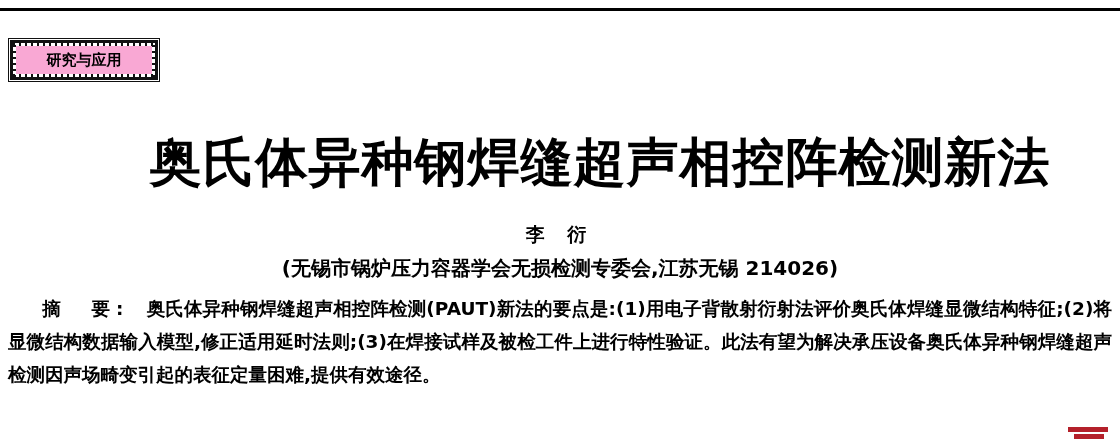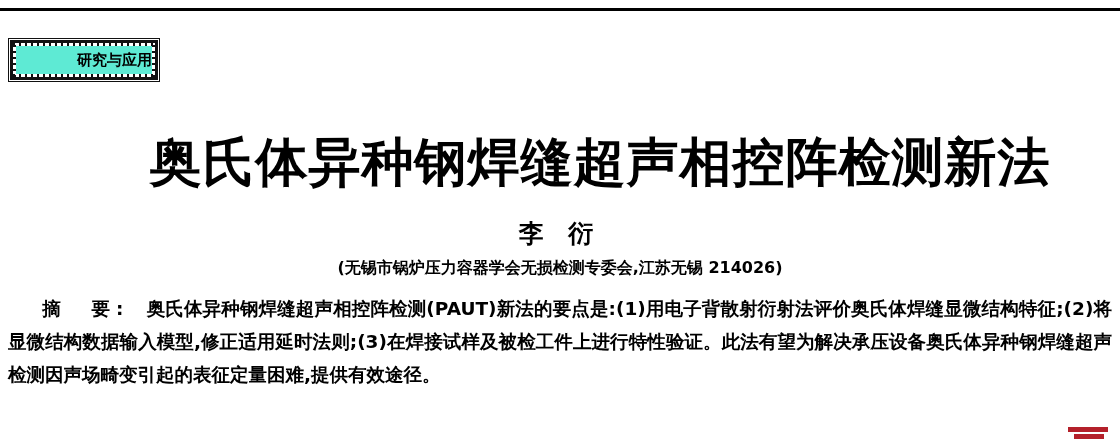--- a/index.html
+++ b/index.html
@@ -53,24 +53,24 @@
     
     background:
       repeating-linear-gradient(90deg, #111 0 2px, transparent 2px 6px) top left/100% 3px no-repeat,
       repeating-linear-gradient(90deg, #111 0 2px, transparent 2px 6px) bottom left/100% 3px no-repeat,
       repeating-linear-gradient(0deg, #111 0 2px, transparent 2px 6px) top left/3px 100% no-repeat,
       repeating-linear-gradient(0deg, #111 0 2px, transparent 2px 6px) top right/3px 100% no-repeat;
   }
   .badge-inner {
     position: absolute;
     inset: 8px;
-    background: #5eead4;
+    background: #f9a8d4;
     display: flex;
     align-items: center;
-    justify-content: flex-end;
+    justify-content: center;
   }
   .badge-text {
     font-family: "DejaVu Sans", sans-serif;
     font-weight: bold;
     font-size: 15px;
     letter-spacing: 0px;
     white-space: nowrap;
     line-height: 1;
   }
   
@@ -90,33 +90,33 @@
   }
   
   .author {
     position: absolute;
     left: 0;
     top: 222px;
     width: 1120px;
     text-align: center;
     font-family: "DejaVu Sans", sans-serif;
     font-weight: bold;
-    font-size: 25px;
+    font-size: 19px;
     line-height: 24px;
     letter-spacing: 8px;
   }
   .affiliation {
     position: absolute;
     left: 0;
     top: 256px;
     width: 1120px;
     text-align: center;
     font-family: "DejaVu Sans", sans-serif;
     font-weight: bold;
-    font-size: 16px;
+    font-size: 20px;
     line-height: 24px;
     white-space: nowrap;
   }
   
   .abstract {
     position: absolute;
     left: 8px;
     top: 292px;
     width: 1104px;
     font-family: "DejaVu Sans", sans-serif;

